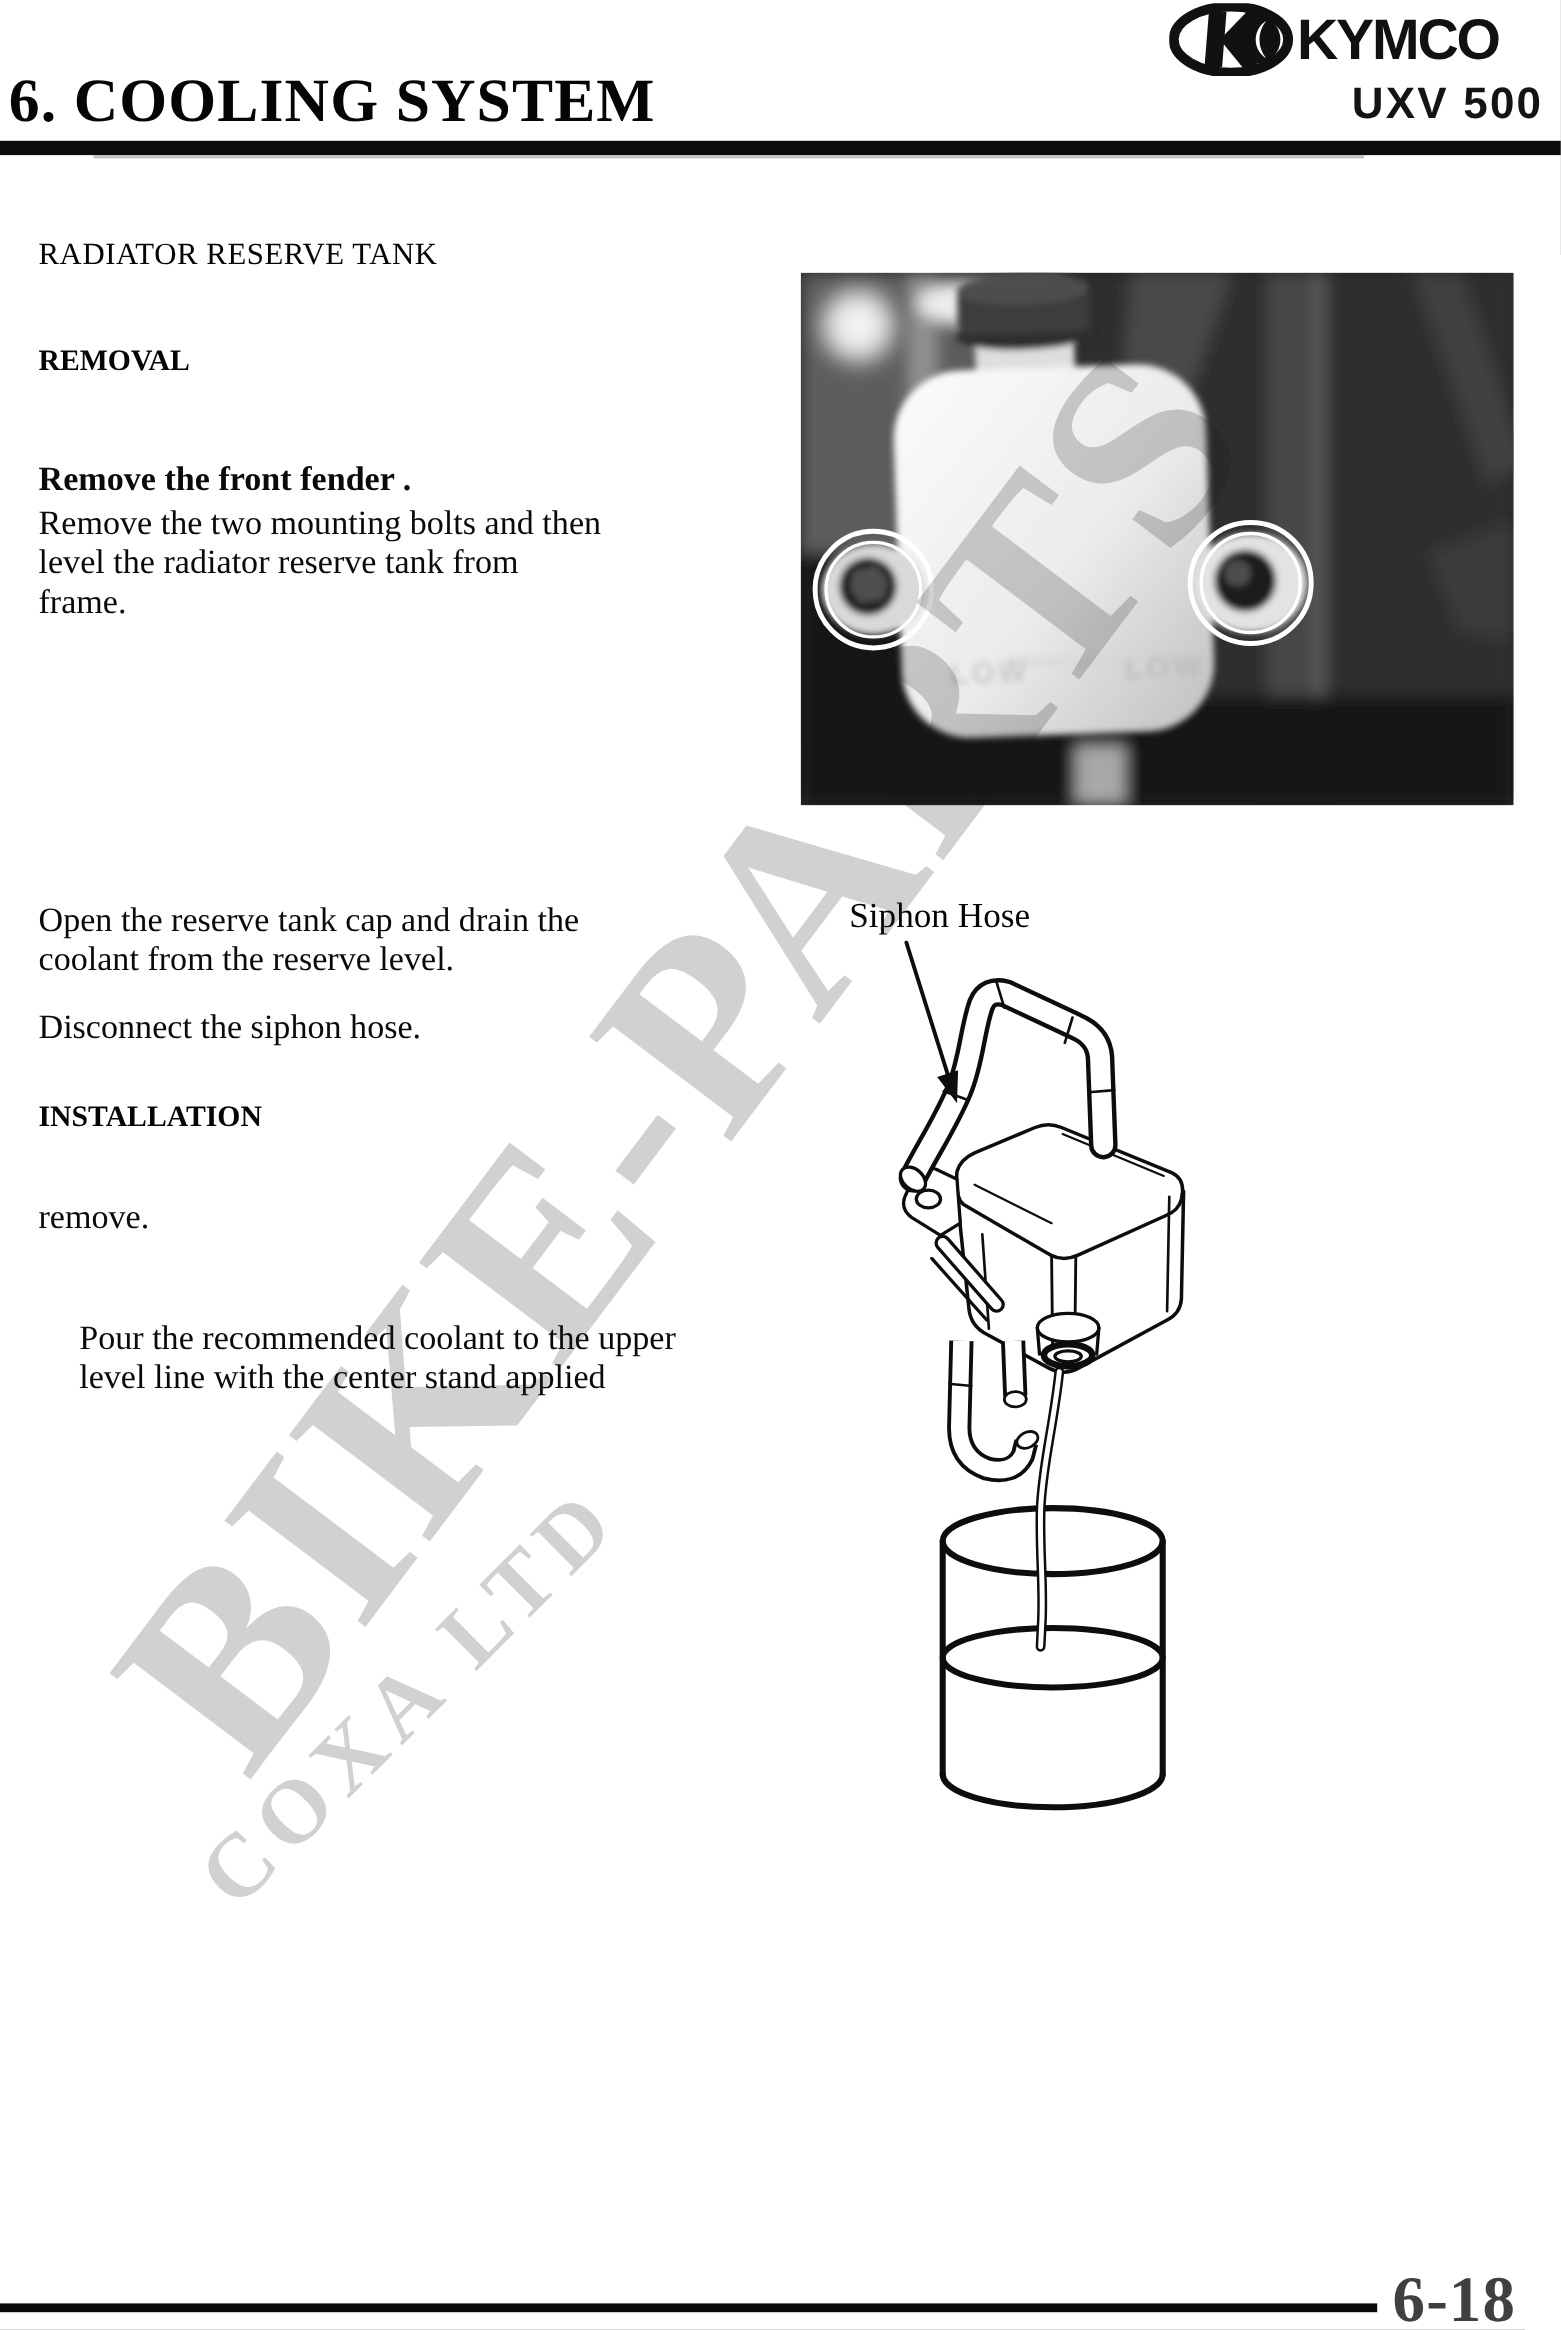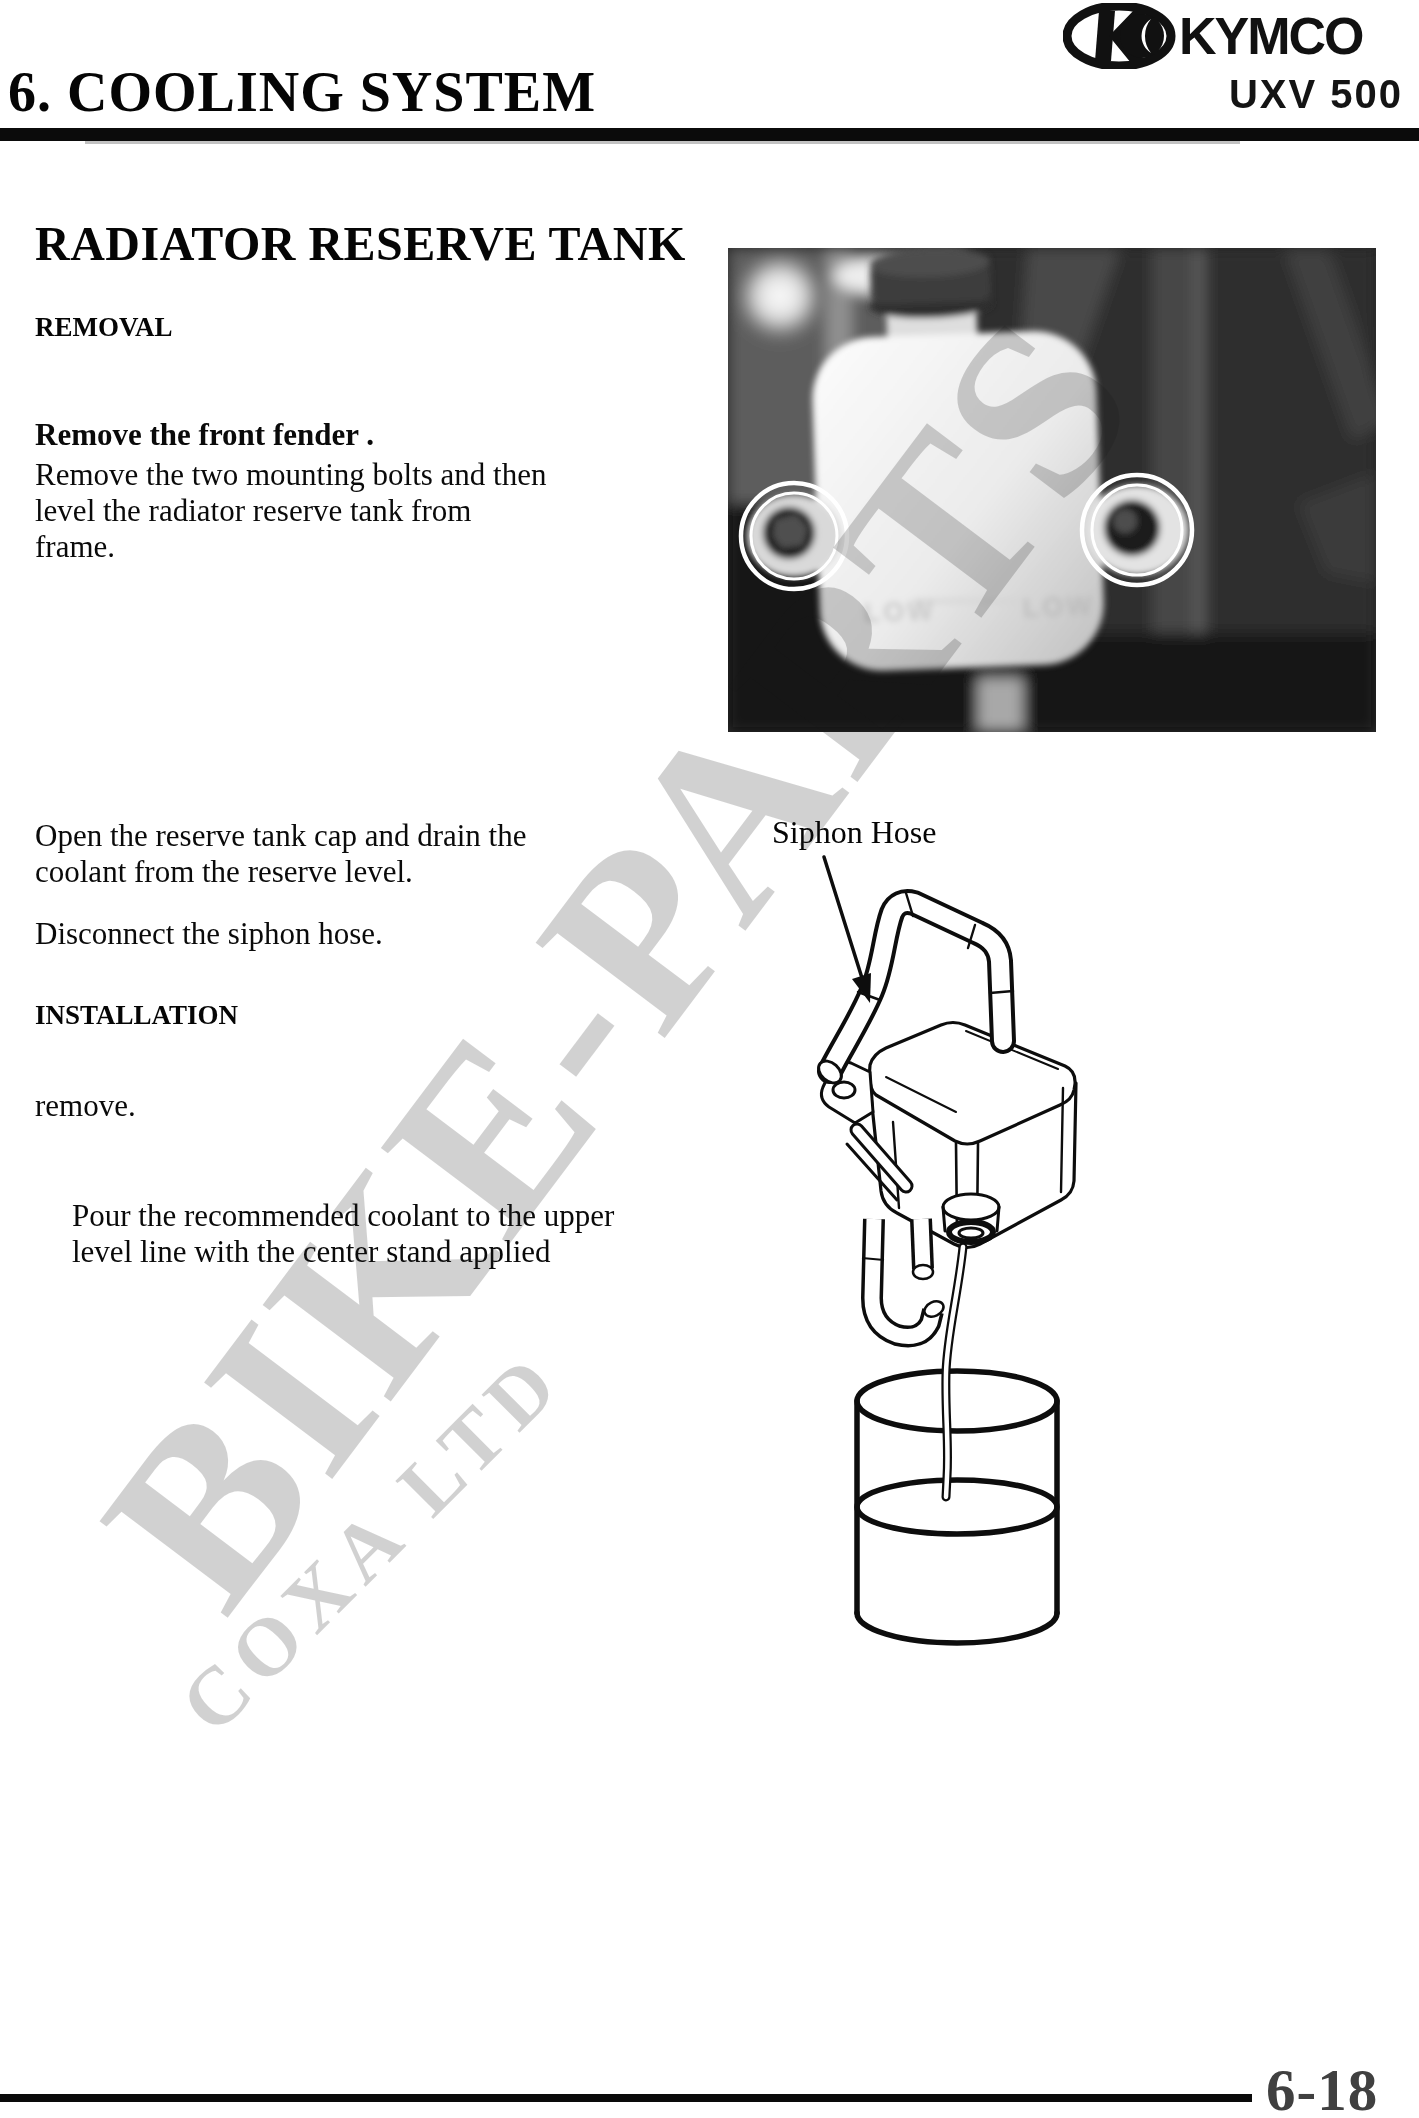--- a/index.html
+++ b/index.html
@@ -20,21 +20,21 @@
   .model-code {
     position:absolute; right:16px; top:72px;
     font-family:"Liberation Sans", sans-serif; font-weight:bold;
     font-size:40px; letter-spacing:2px; color:#141414; white-space:nowrap;
   }
   .header-rule { position:absolute; left:0; top:128px; width:1419px; height:13px; background:#0b0b0b; }
   .header-rule-shadow { position:absolute; left:85px; top:141px; width:1155px; height:3px; background:#c2c2c2; }
   
   .section-title {
     position:absolute; left:35px; top:216px;
-    font-weight:bold; font-size:48px; letter-spacing:0.5px; white-space:nowrap; color:#050505;
+    font-weight:normal; font-size:28px; letter-spacing:0.5px; white-space:nowrap; color:#050505;
   }
   .sub-heading {
     position:absolute; left:35px;
     font-weight:bold; font-size:27px; white-space:nowrap; color:#050505;
   }
   .para { position:absolute; left:35px; font-size:31px; line-height:36px; color:#0a0a0a; }
   .para .line { white-space:nowrap; }
   
   .photo-figure { position:absolute; left:728px; top:248px; width:648px; height:484px; }
   .photo-figure svg { display:block; width:100%; height:100%; }

